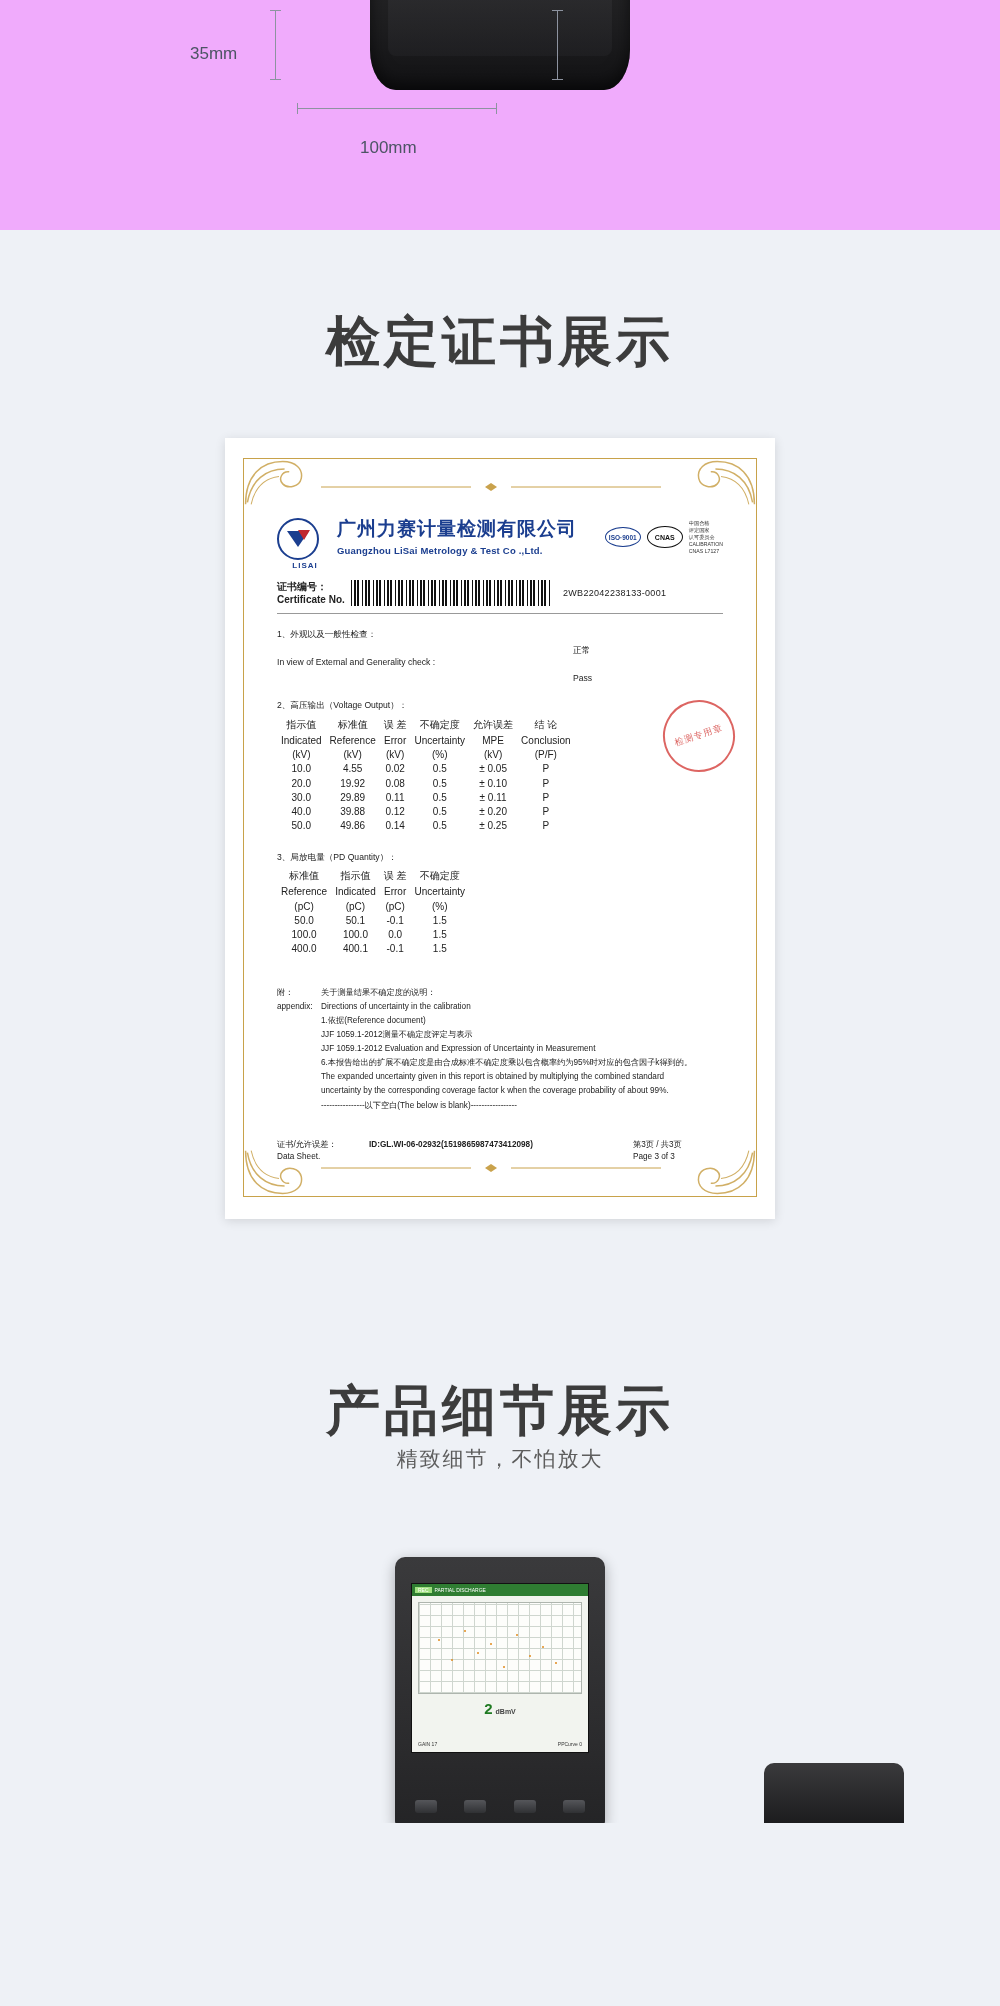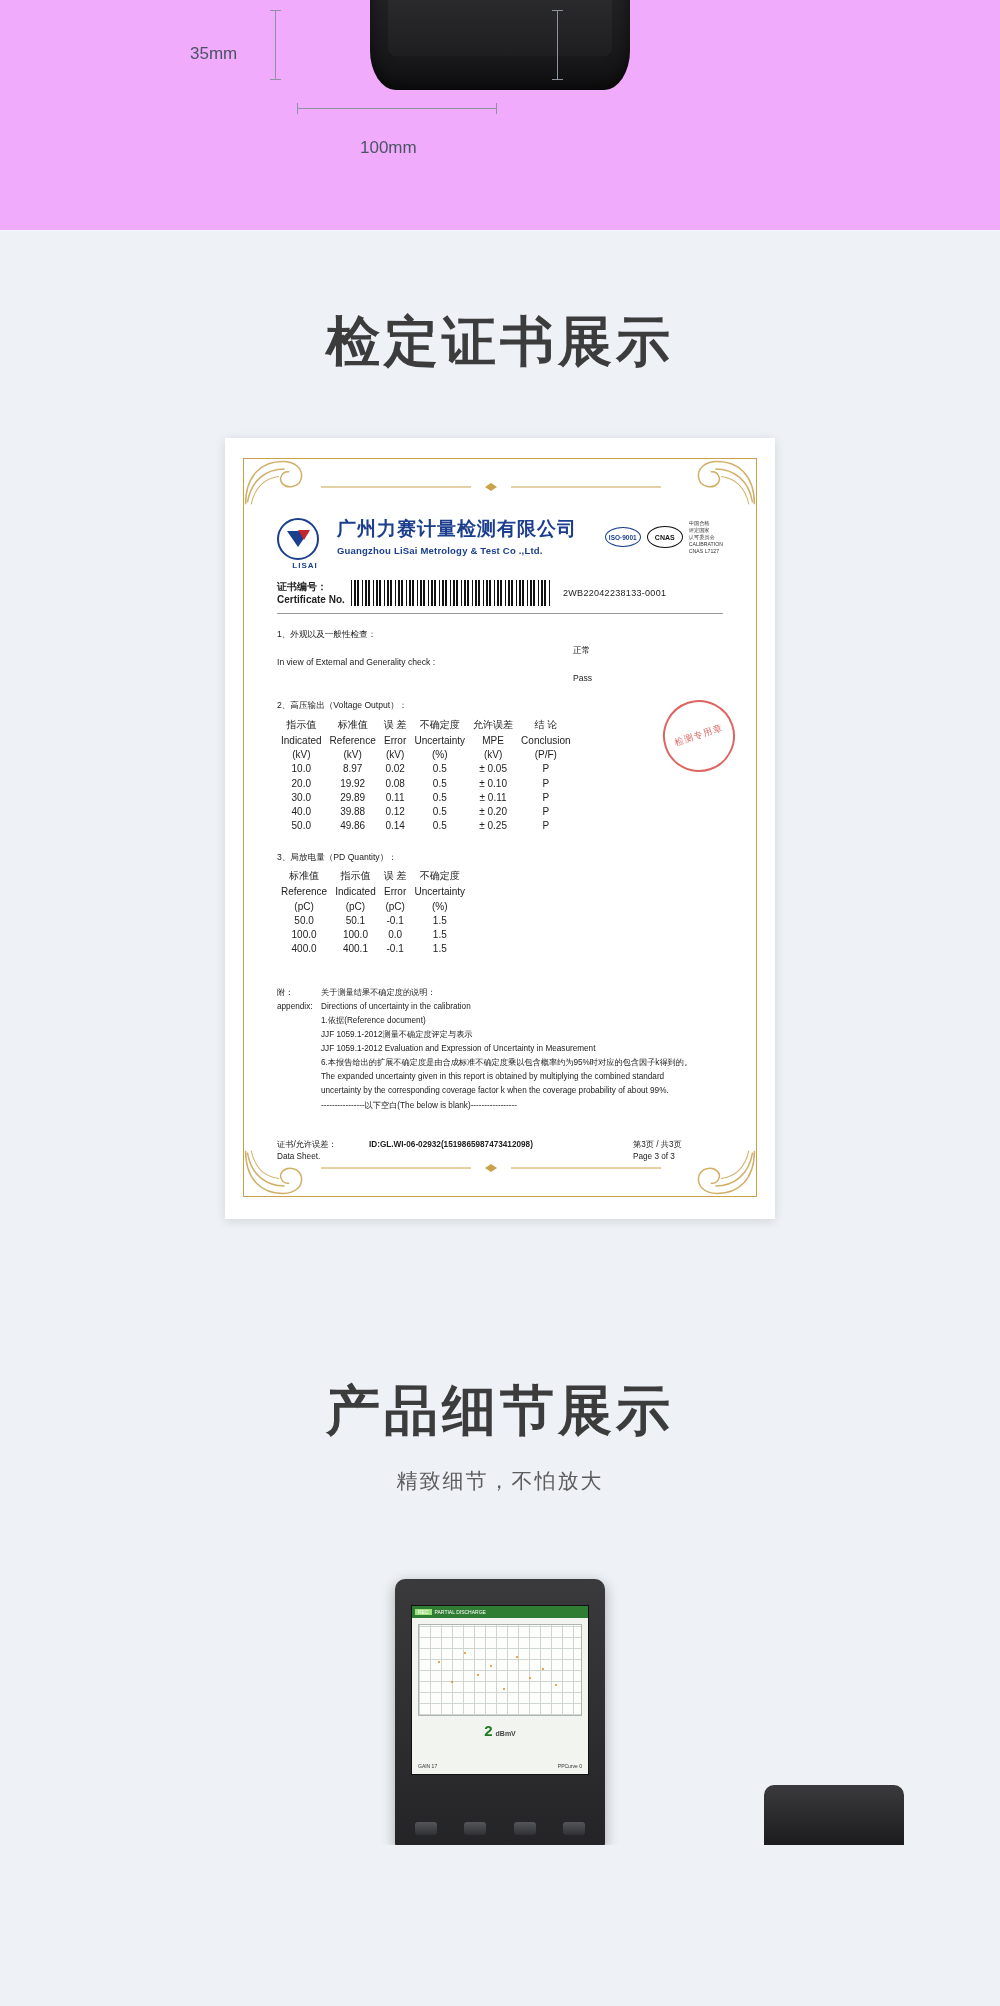--- a/index.html
+++ b/index.html
@@ -66,21 +66,20 @@
     letter-spacing:4px;
     color:#3c3c3c;
     padding:0;
     margin:0;
     line-height:1.25;
   }
   .band-sub{
     font-size:21px;
     color:#5d5d5d;
     letter-spacing:2px;
-    margin-top:22px;
   }
   .sec1{ padding:78px 0 62px 0; }
   .sec3{ padding:78px 0 50px 0; }
 
   
   .cert-wrap{
     background:#eef1f6;
     padding:0 0 80px 0;
     display:flex;
     justify-content:center;
@@ -384,21 +383,21 @@
               <th>(kV)</th>
               <th>(kV)</th>
               <th>(%)</th>
               <th>(kV)</th>
               <th>(P/F)</th>
             </tr>
           </thead>
           <tbody>
             <tr>
               <td class="tbl-indent">10.0</td>
-              <td>8.97</td>
+              <td>4.55</td>
               <td>0.02</td>
               <td>0.5</td>
               <td>±  0.05</td>
               <td>P</td>
             </tr>
             <tr>
               <td class="tbl-indent">20.0</td>
               <td>19.92</td>
               <td>0.08</td>
               <td>0.5</td>

